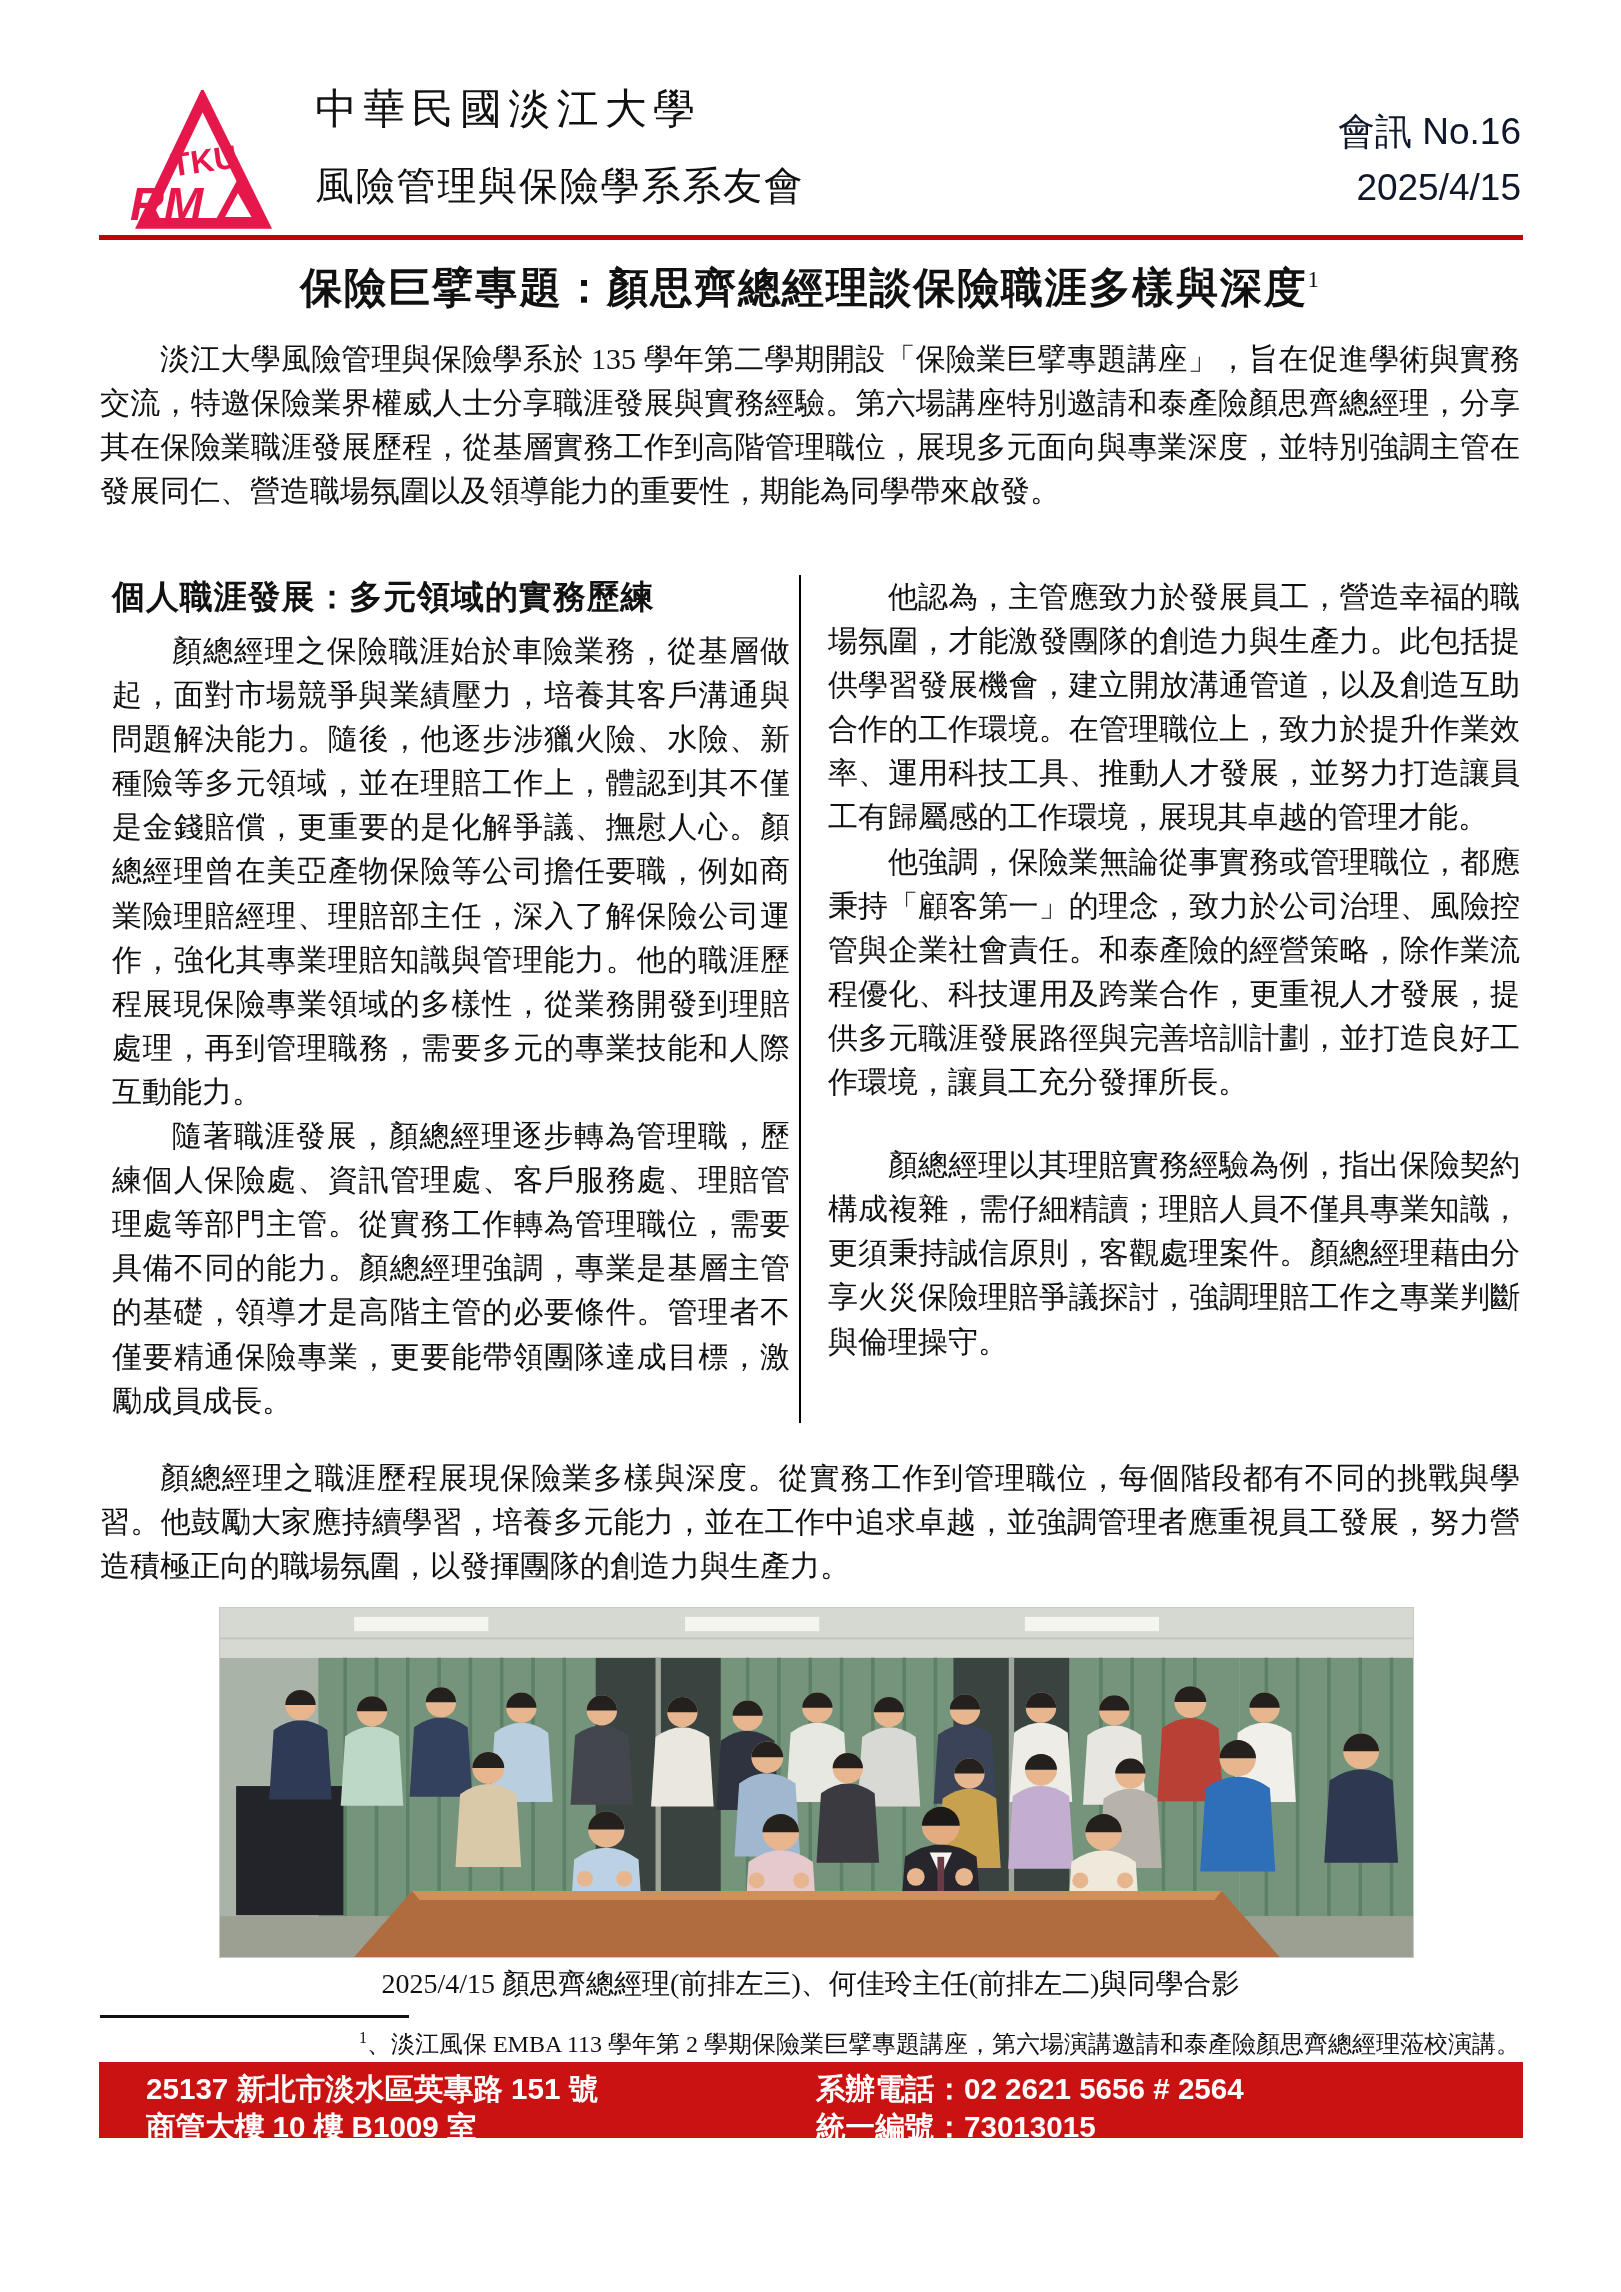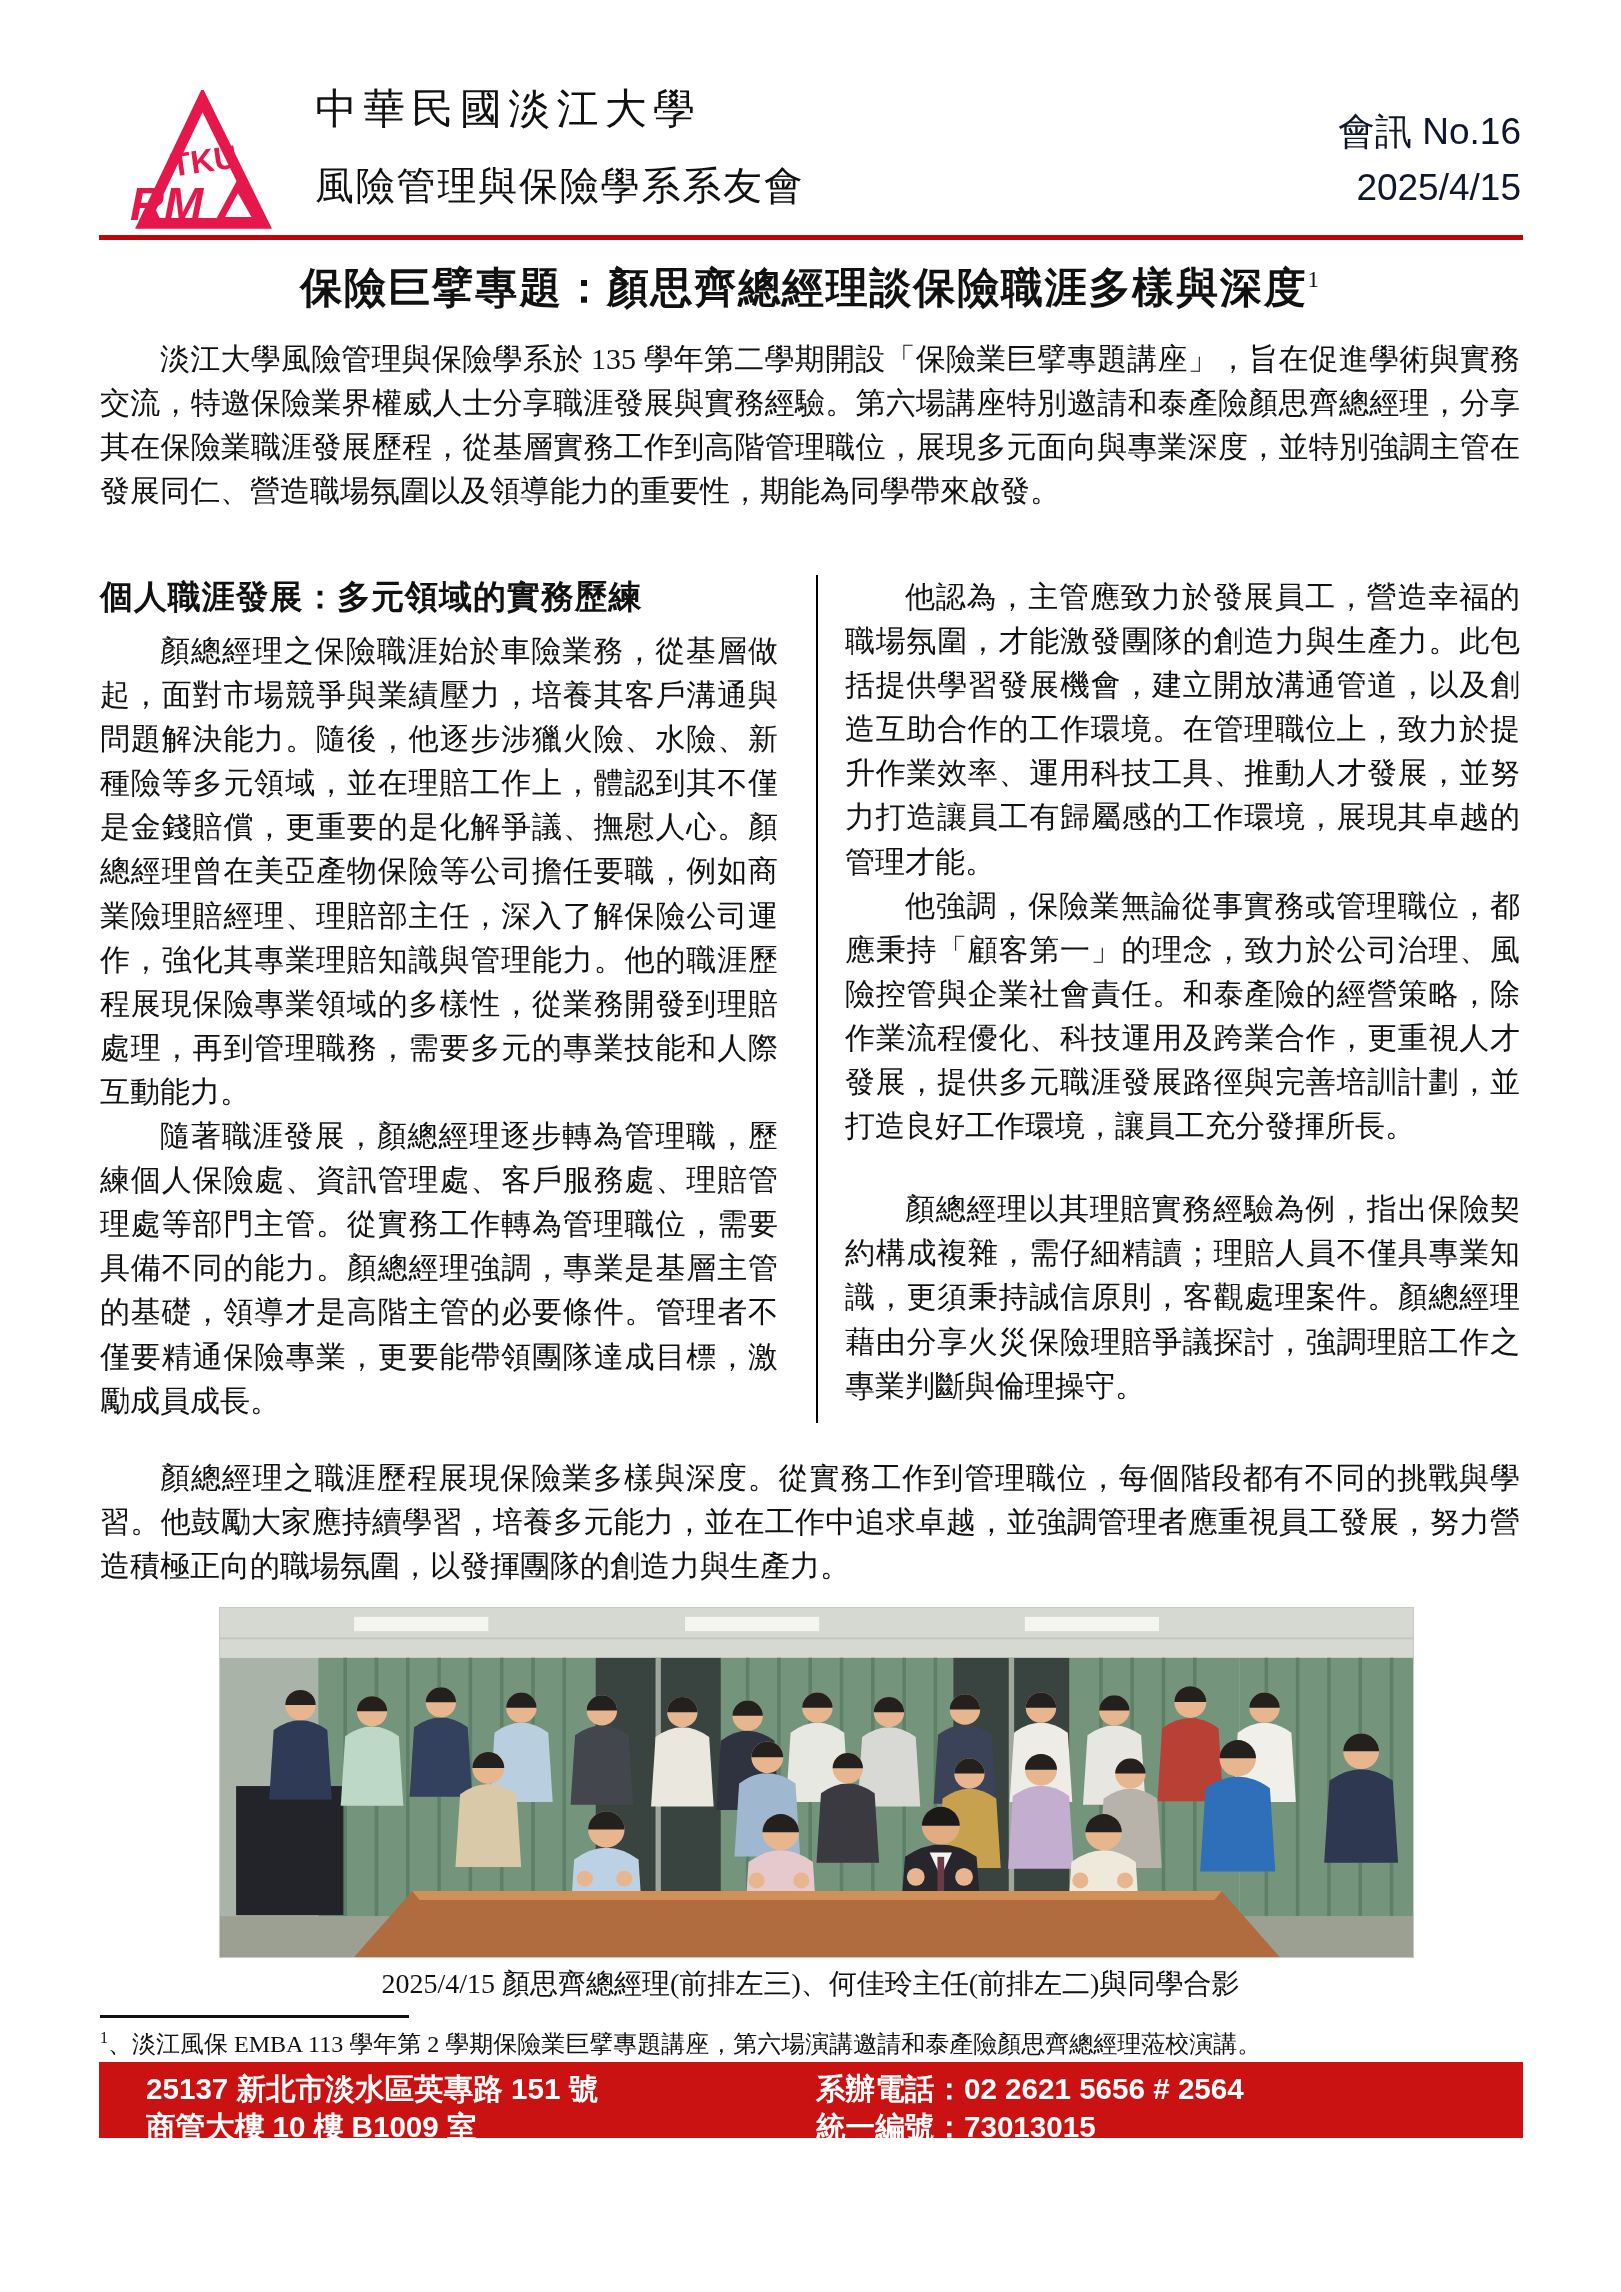--- a/index.html
+++ b/index.html
@@ -22,35 +22,35 @@
     font-family:"Liberation Sans","DejaVu Sans",sans-serif;font-size:37px;line-height:56px;color:#0f172a;}
   .rule{position:absolute;left:99px;width:1424px;top:235px;height:5.4px;background:var(--rule-red);}
   
   .title{position:absolute;left:0;right:0;top:260px;text-align:center;
     font-size:42px;font-weight:600;letter-spacing:1.8px;}
   .title sup{font-size:23px;font-weight:400;}
   
   .para{font-size:30px;line-height:1.47;text-align:justify;text-indent:2em;margin:0;}
   .intro{position:absolute;left:100px;width:1420px;top:337px;}
   .cols{position:absolute;left:100px;width:1420px;top:575px;display:flex;}
-  .col-left{width:678px;padding-right:38px;border-right:2.7px solid #000;}
+  .col-left{width:678px;padding-right:9px;border-right:2.7px solid #000;margin-left:12px;}
   .col-right{flex:1;padding-left:27px;}
   .sec-h{font-family:"Liberation Sans","DejaVu Sans",sans-serif;font-weight:700;
     font-size:33px;margin:0 0 9px 0;letter-spacing:0.9px;}
   .mt{margin-top:25px;}
   .mt-big{margin-top:39px;}
   .closing{position:absolute;left:100px;width:1420px;top:1456px;}
   
   .photo{position:absolute;left:219px;top:1607px;width:1195px;height:351px;
     border:0.9px solid #c9c9c9;box-sizing:border-box;}
   .photo svg{display:block;width:100%;height:100%;}
   .caption{position:absolute;left:0;right:0;top:1965px;text-align:center;font-size:28px;}
   
   .fn-rule{position:absolute;left:100px;top:2015px;width:309px;height:2.7px;background:#111;}
-  .footnote{position:absolute;left:100px;width:1420px;top:2028px;font-size:24px;}
+  .footnote{position:absolute;left:100px;width:1420px;top:2028px;font-size:24px;text-align:right;}
   .footnote sup{font-size:16px;}
   
   .footer{position:absolute;left:99px;width:1424px;top:2062px;height:76px;
     background:var(--footer-red);color:#fff;display:flex;box-sizing:border-box;
     padding:8px 0 0 47px;font-family:"Liberation Sans","DejaVu Sans",sans-serif;
     font-weight:700;font-size:29.6px;line-height:38px;}
   .f-left{width:670px;}
   .f-right{flex:1;}
   .logo-txt{fill:var(--logo-red);font-family:"Liberation Sans","DejaVu Sans",sans-serif;font-weight:700;}
   .logo-stroke{fill:none;stroke:var(--logo-red);}

